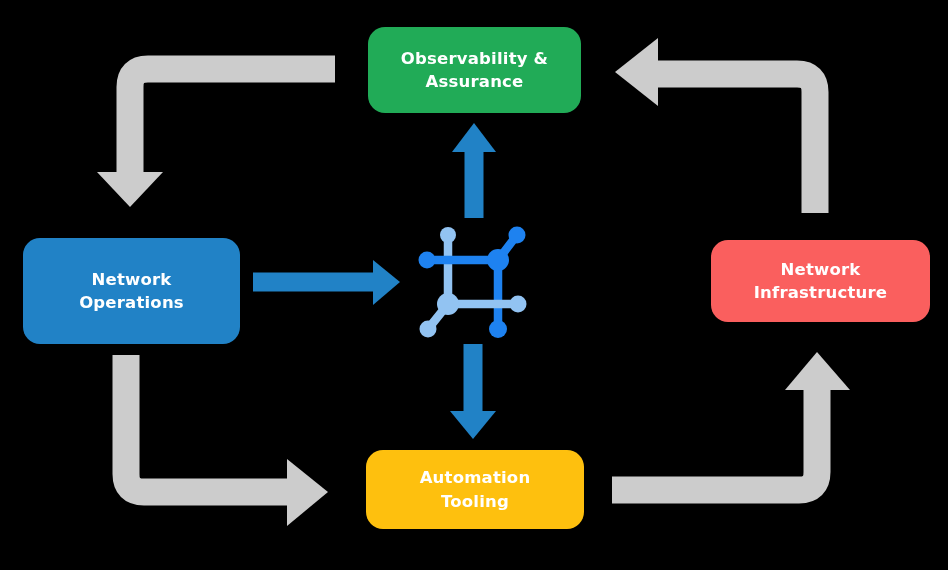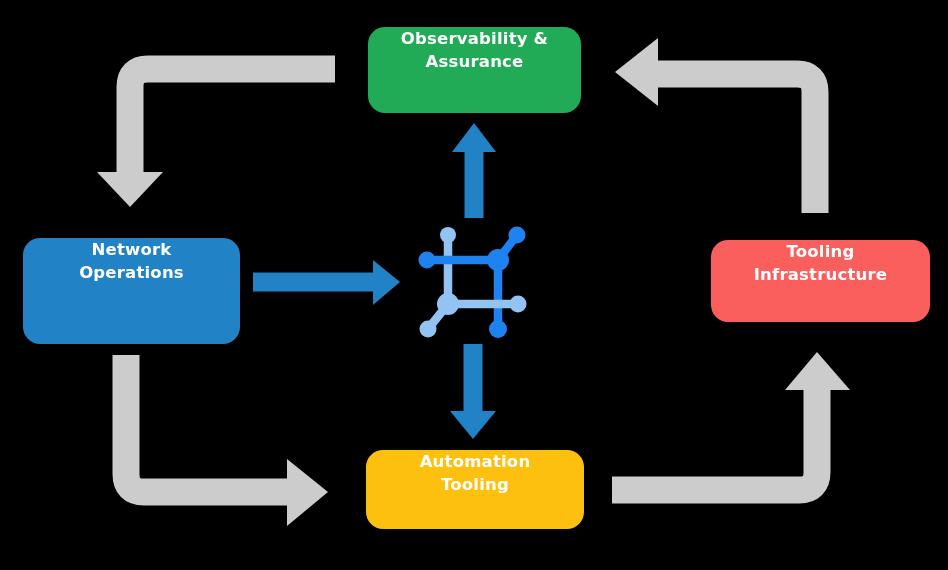--- a/index.html
+++ b/index.html
@@ -2,21 +2,21 @@
 <html><head>
 <meta charset="utf-8">
 <style>
   html,body{margin:0;padding:0;background:#000;}
   .canvas{
     position:relative;width:948px;height:570px;background:#000000;overflow:hidden;
     font-family:"DejaVu Sans","Liberation Sans",sans-serif;
   }
   .overlay{position:absolute;left:0;top:0;width:948px;height:570px;}
   .node{
-    position:absolute;display:flex;align-items:flex-start;justify-content:center;
+    position:absolute;display:flex;align-items:center;justify-content:center;
     border-radius:17px;color:#ffffff;text-align:center;
     font-size:16.5px;font-weight:600;line-height:1.42;letter-spacing:0.2px;
   }
   .node .label{display:block;}
   .node-observability{left:368px;top:27px;width:213px;height:86px;background:#21AB57;}
   .node-observability .label{max-width:165px;}
   .node-operations{left:23px;top:238px;width:217px;height:106px;background:#2182C6;}
   .node-operations .label{max-width:120px;}
   .node-infrastructure{left:711px;top:240px;width:219px;height:82px;background:#FA5F5E;}
   .node-infrastructure .label{max-width:135px;}
@@ -94,20 +94,20 @@
 
   <div class="node node-observability">
     <span class="label">Observability &amp; Assurance</span>
   </div>
 
   <div class="node node-operations">
     <span class="label">Network Operations</span>
   </div>
 
   <div class="node node-infrastructure">
-    <span class="label">Tooling Infrastructure</span>
+    <span class="label">Network Infrastructure</span>
   </div>
 
   <div class="node node-automation">
     <span class="label">Automation Tooling</span>
   </div>
 
 </div>
 
 </body></html>

